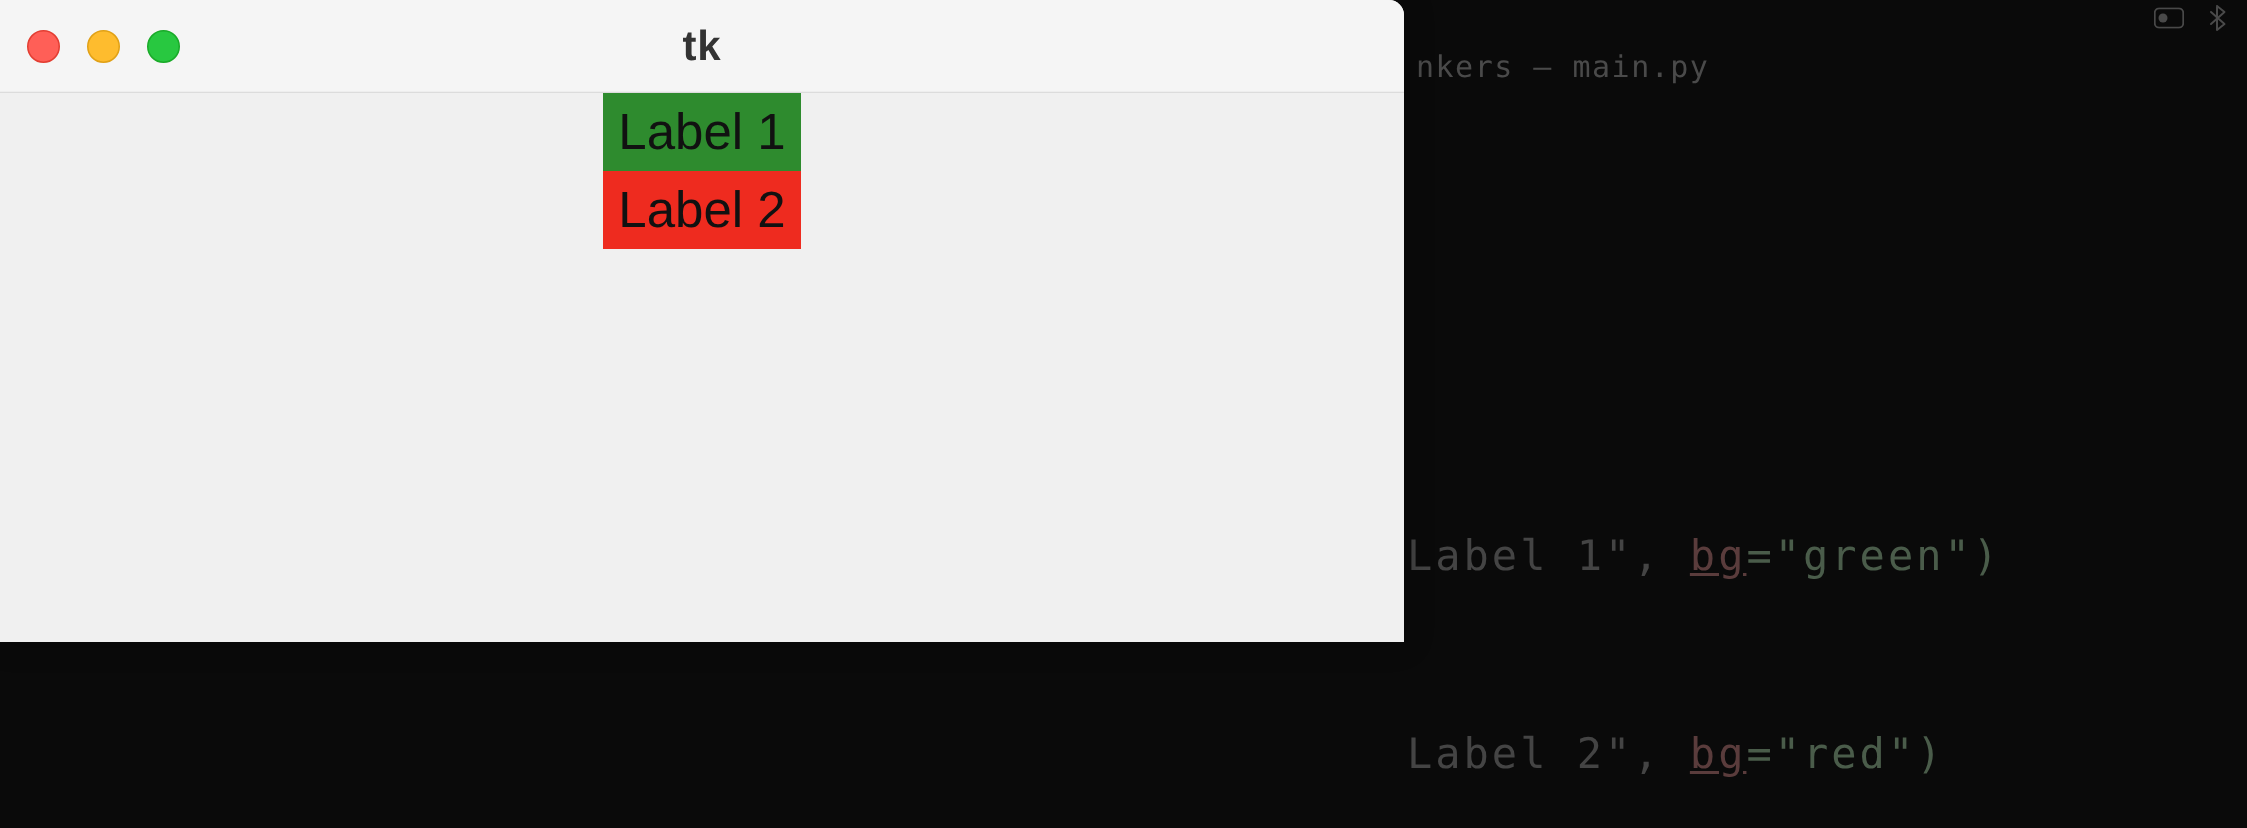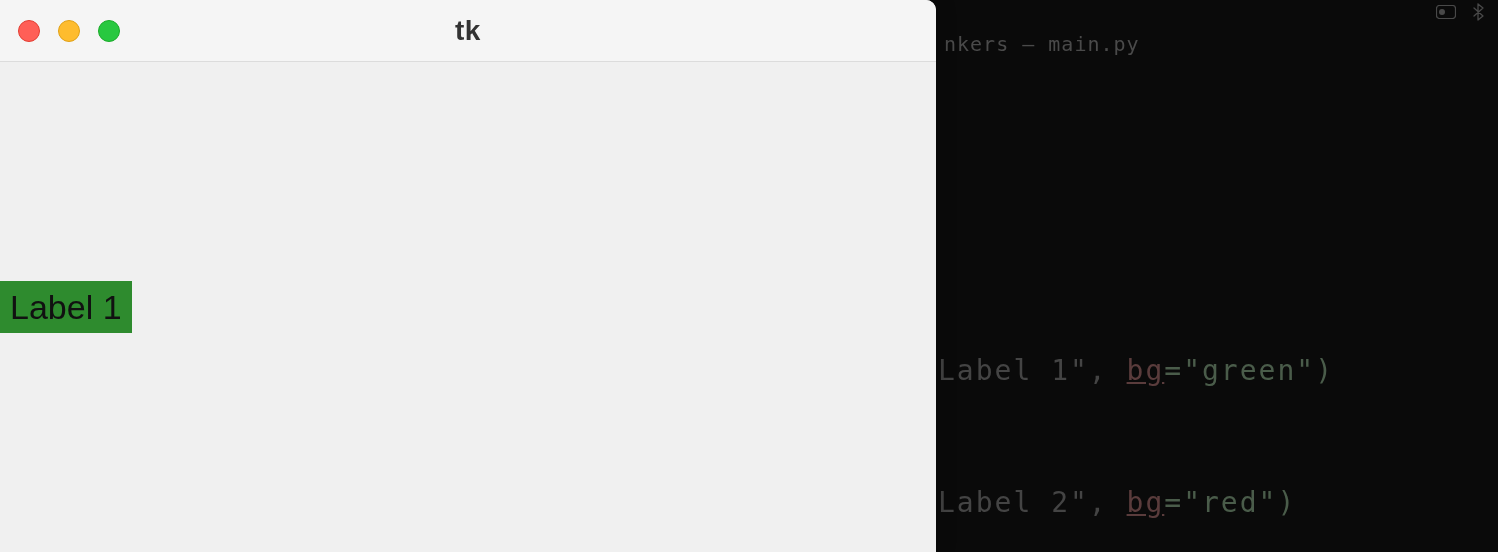--- a/index.html
+++ b/index.html
@@ -13,21 +13,21 @@
       background: #0a0a0a;
       font-family: -apple-system, BlinkMacSystemFont, "Segoe UI", Helvetica, Arial, sans-serif;
       position: relative;
       overflow: hidden;
     }
     .tk-window {
       position: absolute;
       left: 0;
       top: 0;
       width: 936px;
-      height: 552px;
+      height: 428px;
       background: #f0f0f0;
       border-top-right-radius: 10px;
       box-shadow: 0 0 20px rgba(0,0,0,0.3);
     }
     .titlebar {
       height: 62px;
       display: flex;
       align-items: center;
       position: relative;
       border-bottom: 1px solid #dcdcdc;
@@ -55,21 +55,21 @@
       font-size: 28px;
       font-weight: 600;
       color: #333;
       letter-spacing: 0.5px;
     }
     .window-body {
       position: relative;
       width: 100%;
       height: calc(100% - 62px);
       display: flex;
-      flex-direction: row;
+      flex-direction: column;
       align-items: center;
       padding-top: 0;
     }
     .tk-label {
       font-size: 34px;
       font-weight: 400;
       color: #111;
       padding: 4px 10px 4px 10px;
       min-width: 120px;
       text-align: left;
@@ -156,14 +156,15 @@
   <div class="titlebar">
     <div class="traffic-lights">
       <div class="traffic-light traffic-close"></div>
       <div class="traffic-light traffic-min"></div>
       <div class="traffic-light traffic-max"></div>
     </div>
     <div class="title">tk</div>
   </div>
   <div class="window-body">
     <div class="tk-label label-green">Label 1</div>
+    <div class="tk-label label-red">Label 2</div>
   </div>
 </div>
 
 </body></html>

